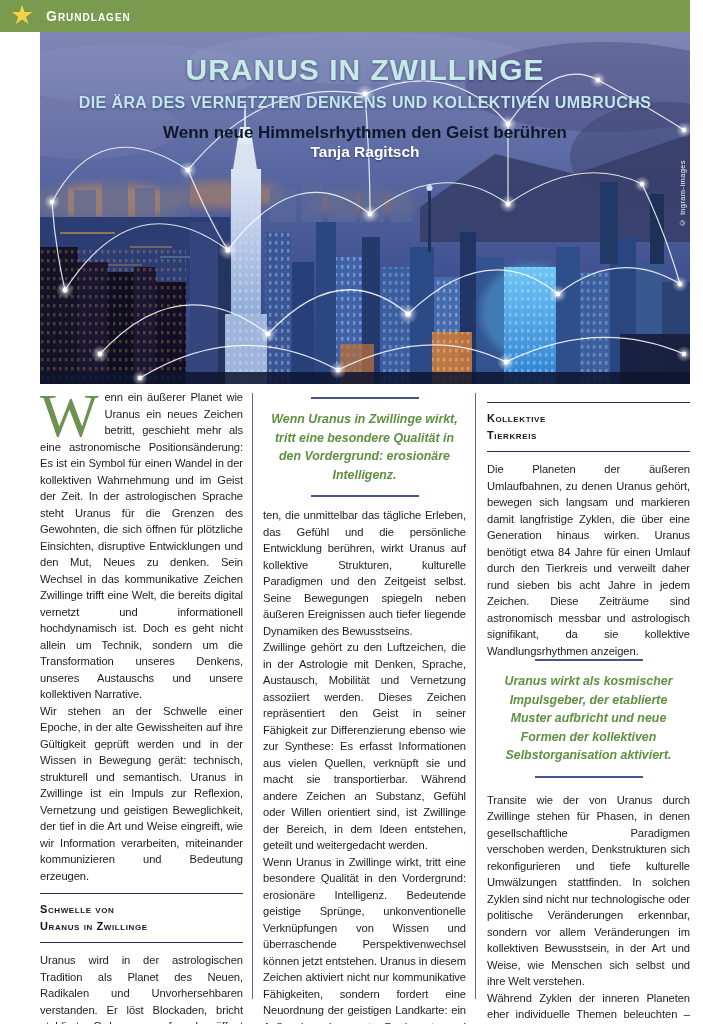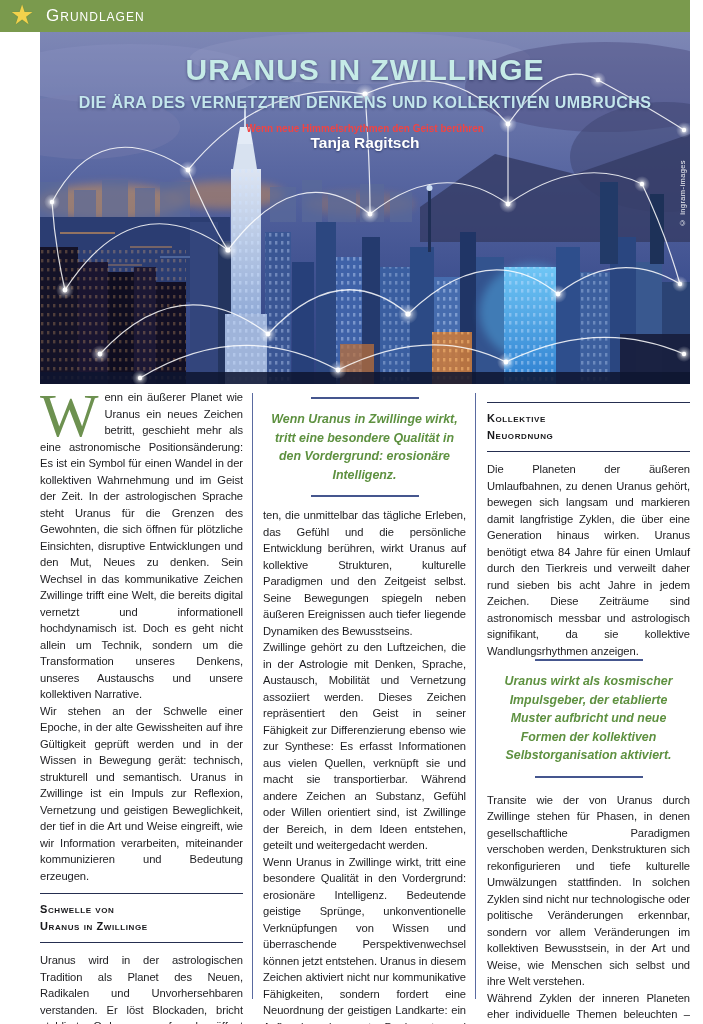--- a/index.html
+++ b/index.html
@@ -9,31 +9,31 @@
     position:relative; width:703px; height:1024px; margin:0 auto;
     background:#ffffff; overflow:hidden;
   }
   
   .topbar {
     position:absolute; left:0; top:0; width:690px; height:32px;
     background:#7a9a4d; display:flex; align-items:center;
   }
   .star { position:absolute; left:10px; top:-1px; font-size:27px; color:#f2d24c;
           text-shadow:0 0 1px #5d7a33; line-height:32px; }
-  .cat  { margin-left:46px; color:#ffffff; font-variant:small-caps; font-weight:normal;
-          font-size:17px; letter-spacing:1px; }
+  .cat  { margin-left:46px; color:#ffffff; font-variant:small-caps; font-weight:bold;
+          font-size:14px; letter-spacing:1px; }
   
   .hero { position:absolute; left:40px; top:32px; width:650px; height:352px; overflow:hidden; }
   .hero svg { position:absolute; left:0; top:0; width:100%; height:100%; }
   .hero-text { position:absolute; left:0; right:0; top:21px; text-align:center; z-index:3; }
   .hero-title { font-size:30px; font-weight:bold; letter-spacing:1px; color:#c6ebe7;
                 text-shadow:0 1px 3px rgba(10,20,60,.45); }
   .hero-sub   { margin-top:7px; font-size:16px; font-weight:bold; letter-spacing:.4px;
                 color:#c3e6ec; text-shadow:0 1px 3px rgba(10,20,60,.45); }
-  .hero-tag   { margin-top:11px; font-size:10px; font-weight:bold; color:#ef4444; }
+  .hero-tag   { margin-top:11px; font-size:17px; font-weight:bold; color:#0f172a; }
   .hero-author{ font-size:15.5px; font-weight:bold; color:#ffffff;
                 text-shadow:0 1px 2px rgba(10,20,60,.5); }
   .credit { position:absolute; right:3px; top:128px; z-index:4; color:#ffffff; opacity:.9;
             font-size:7.5px; letter-spacing:.4px;
             writing-mode:vertical-rl; transform:rotate(180deg); }
   
   .content { position:absolute; left:40px; top:389px; width:650px; height:625px; }
   .col { position:absolute; top:0; width:203px; }
   .col1 { left:0; }
   .col2 { left:223px; }
@@ -328,21 +328,21 @@
         <div class="qr"></div>
       </div>
       <p class="body-p">ten, die unmittelbar das tägliche Erleben, das Gefühl und die persönliche Entwicklung berühren, wirkt Uranus auf kollektive Strukturen, kulturelle Paradigmen und den Zeitgeist selbst. Seine Bewegungen spiegeln neben äußeren Ereignissen auch tiefer liegende Dynamiken des Bewusstseins.</p>
       <p class="body-p">Zwillinge gehört zu den Luftzeichen, die in der Astrologie mit Denken, Sprache, Austausch, Mobilität und Vernetzung assoziiert werden. Dieses Zeichen repräsentiert den Geist in seiner Fähigkeit zur Differenzierung ebenso wie zur Synthese: Es erfasst Informationen aus vielen Quellen, verknüpft sie und macht sie transportierbar. Während andere Zeichen an Substanz, Gefühl oder Willen orientiert sind, ist Zwillinge der Bereich, in dem Ideen entstehen, geteilt und weitergedacht werden.</p>
       <p class="body-p">Wenn Uranus in Zwillinge wirkt, tritt eine besondere Qualität in den Vordergrund: erosionäre Intelligenz. Bedeutende geistige Sprünge, unkonventionelle Verknüpfungen von Wissen und überraschende Perspektivenwechsel können jetzt entstehen. Uranus in diesem Zeichen aktiviert nicht nur kommunikative Fähigkeiten, sondern fordert eine Neuordnung der geistigen Landkarte: ein Aufbrechen eingeengter Denkmuster und ein Öffnen für vernetzte, fluide Denkformen.</p>
     </section>
 
     <section class="col col3">
       <div class="sechead">
         <div class="hr"></div>
-        <h3><span>Kollektive</span><br><span>Neuordnung</span></h3>
+        <h3><span>Kollektive</span><br><span>Tierkreis</span></h3>
         <div class="hr"></div>
       </div>
       <p class="body-p">Die Planeten der äußeren Umlaufbahnen, zu denen Uranus gehört, bewegen sich langsam und markieren damit langfristige Zyklen, die über eine Generation hinaus wirken. Uranus benötigt etwa 84 Jahre für einen Umlauf durch den Tierkreis und verweilt daher rund sieben bis acht Jahre in jedem Zeichen. Diese Zeiträume sind astronomisch messbar und astrologisch signifikant, da sie kollektive Wandlungsrhythmen anzeigen.</p>
       <div class="pullquote">
         <div class="qr"></div>
         <div class="qt">Uranus wirkt als kosmischer Impulsgeber, der etablierte Muster aufbricht und neue Formen der kollektiven Selbstorganisation aktiviert.</div>
         <div class="qr"></div>
       </div>
       <p class="body-p">Transite wie der von Uranus durch Zwillinge stehen für Phasen, in denen gesellschaftliche Paradigmen verschoben werden, Denkstrukturen sich rekonfigurieren und tiefe kulturelle Umwälzungen stattfinden. In solchen Zyklen sind nicht nur technologische oder politische Veränderungen erkennbar, sondern vor allem Veränderungen im kollektiven Bewusstsein, in der Art und Weise, wie Menschen sich selbst und ihre Welt verstehen.</p>
       <p class="body-p">Während Zyklen der inneren Planeten eher individuelle Themen beleuchten – wie Gefühle, Beziehungen oder persönliche Werte –, beziehen sich Zyklen äuße-</p>

